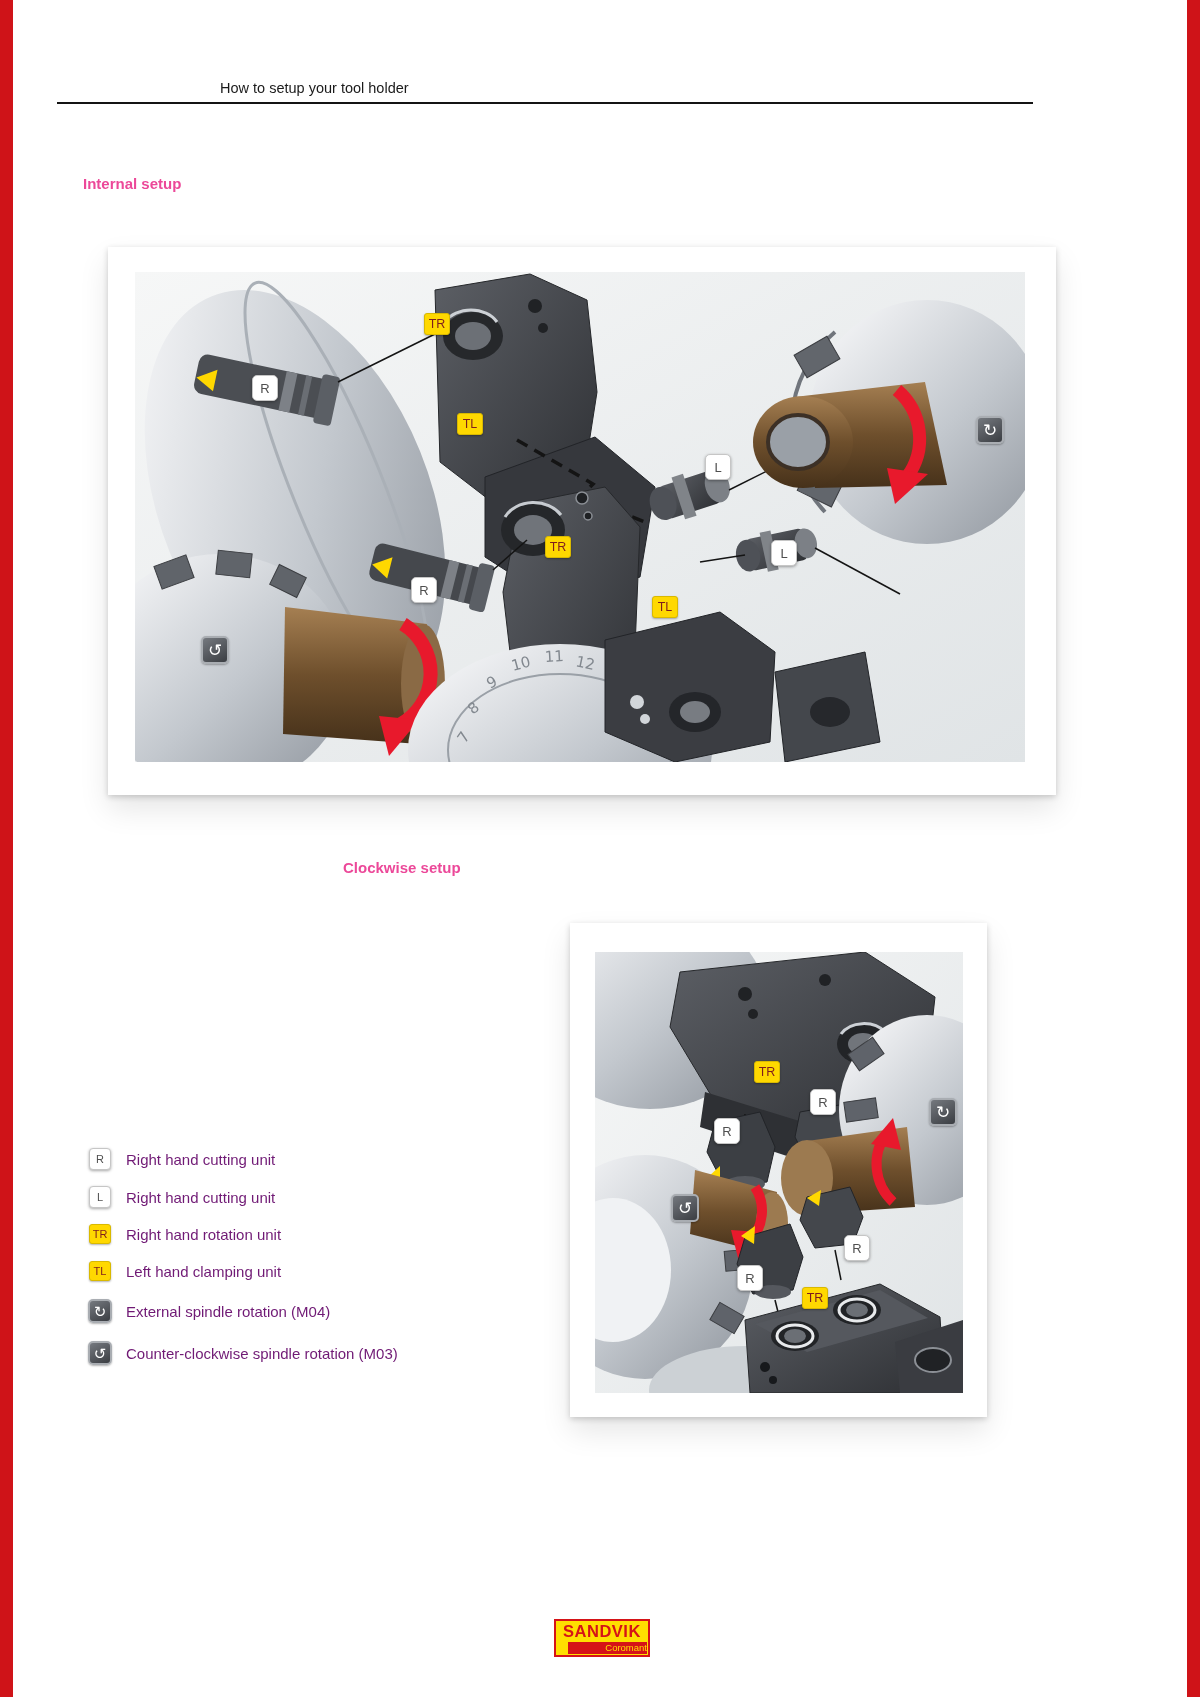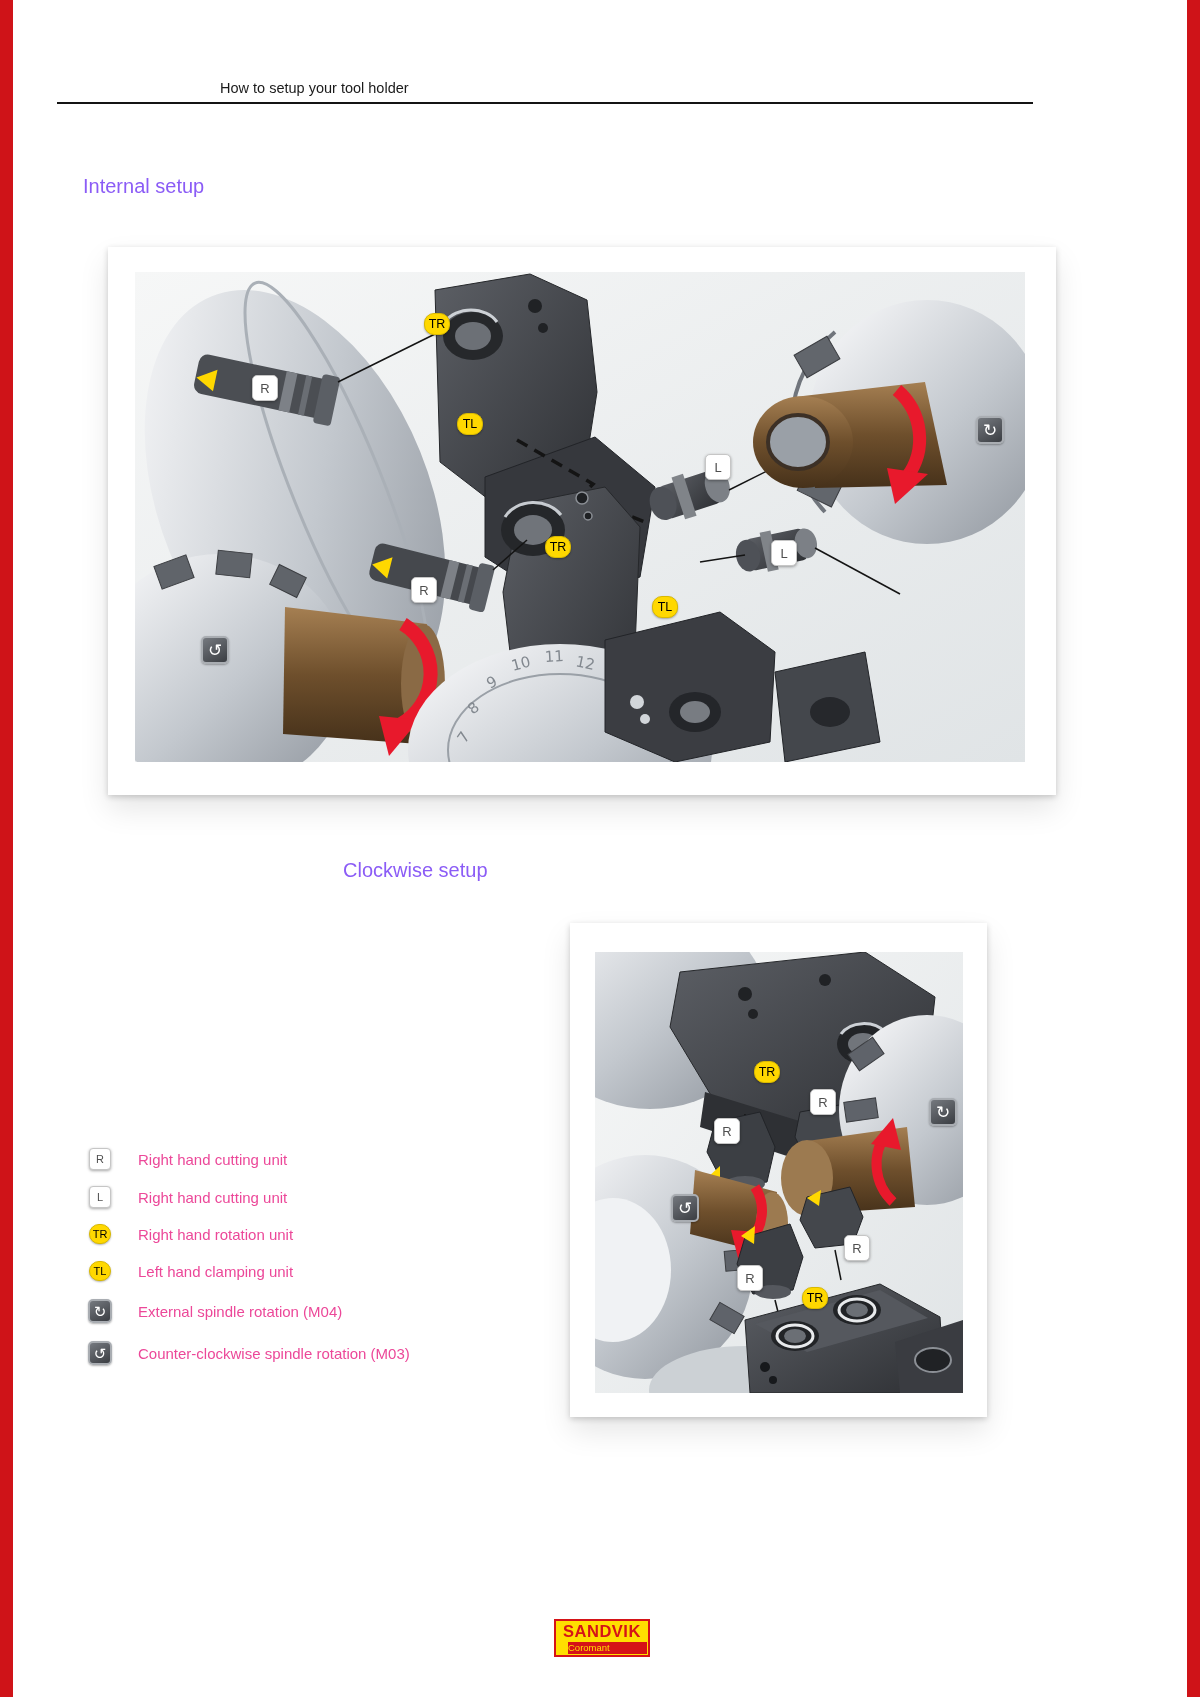--- a/index.html
+++ b/index.html
@@ -8,59 +8,59 @@
     font-family:"Liberation Sans","DejaVu Sans",sans-serif;color:#1a1a1a;
     overflow:hidden;
   }
   .edge-bar{position:absolute;top:0;width:13px;height:1697px;background:#cf1318;}
   .edge-bar.left{left:0;}
   .edge-bar.right{right:0;}
 
   .running-header{position:absolute;left:220px;top:80px;font-size:14.5px;color:#1a1a1a;}
   .header-rule{position:absolute;left:57px;top:102px;width:976px;height:2px;background:#141414;}
 
-  .section-heading{position:absolute;font-size:20px;font-weight:normal;color:#8b5cf6;}
+  .section-heading{position:absolute;font-size:15px;font-weight:bold;color:#ec4899;}
   #internal-heading{left:83px;top:175px;}
   #external-heading{left:343px;top:859px;}
 
   .photo-frame{position:absolute;background:#ffffff;
     box-shadow:0 2px 6px rgba(0,0,0,.18), 0 14px 28px rgba(0,0,0,.10);
   }
   #internal-frame{left:108px;top:247px;width:948px;height:548px;}
   #internal-photo{position:absolute;left:27px;top:25px;width:890px;height:490px;overflow:hidden;}
   #external-frame{left:570px;top:923px;width:417px;height:494px;}
   #external-photo{position:absolute;left:25px;top:29px;width:368px;height:441px;overflow:hidden;}
   .photo-frame svg{position:absolute;left:0;top:0;}
 
   .chip{position:absolute;display:flex;align-items:center;justify-content:center;
     transform:translate(-50%,-50%);box-sizing:border-box;}
   .chip-white{width:26px;height:26px;background:#ffffff;border:1px solid #c6c6c6;border-radius:5px;
     color:#4f4f4f;font-size:13px;box-shadow:0 1px 3px rgba(0,0,0,.35);}
-  .chip-yellow{width:26px;height:22px;background:#ffd800;border:1px solid #d9b900;border-radius:10px;
-    color:#000000;font-size:12.5px;box-shadow:0 1px 2px rgba(0,0,0,.3);}
+  .chip-yellow{width:26px;height:22px;background:#ffd800;border:1px solid #d9b900;border-radius:3px;
+    color:#7f1d1d;font-size:12.5px;box-shadow:0 1px 2px rgba(0,0,0,.3);}
   .chip-rot{width:28px;height:28px;background:linear-gradient(150deg,#75797f,#3a3d42);
     border:2px solid #a9adb2;border-radius:5px;color:#ffffff;font-size:17px;line-height:1;
     box-shadow:0 1px 2px rgba(0,0,0,.3);}
 
   .legend-row{position:absolute;left:88px;display:flex;align-items:center;}
   .legend-row .icon-slot{width:24px;display:flex;justify-content:center;}
   .legend-row .chip{position:static;transform:none;}
   .legend-row .chip-white{width:22px;height:22px;font-size:11px;border-radius:4px;}
   .legend-row .chip-yellow{width:22px;height:20px;font-size:11px;}
   .legend-row .chip-rot{width:24px;height:24px;font-size:15px;}
-  .legend-label{margin-left:26px;font-size:15px;color:#ec4899;}
+  .legend-label{margin-left:14px;font-size:15px;color:#701a75;}
 
   .turret-num{font-family:"DejaVu Sans",sans-serif;font-size:15px;fill:#82888f;}
 
   #logo{position:absolute;left:554px;top:1619px;width:96px;height:38px;
     border:2px solid #d51317;background:#ffdf00;box-sizing:border-box;}
   #logo .brand{display:block;text-align:center;color:#d51317;font-weight:bold;
     font-size:16.5px;letter-spacing:.5px;line-height:21px;}
   #logo .sub-strip{position:absolute;left:12px;right:1px;bottom:1px;height:12px;background:#d51317;
-    display:flex;align-items:center;justify-content:flex-start;}
+    display:flex;align-items:center;justify-content:flex-end;}
   #logo .sub{color:#ffdf00;font-size:9.5px;line-height:1;}
 </style>
 </head>
 <body>
 
 <div class="edge-bar left"></div>
 <div class="edge-bar right"></div>
 
 <div class="running-header">How to setup your tool holder</div>
 <div class="header-rule"></div>

